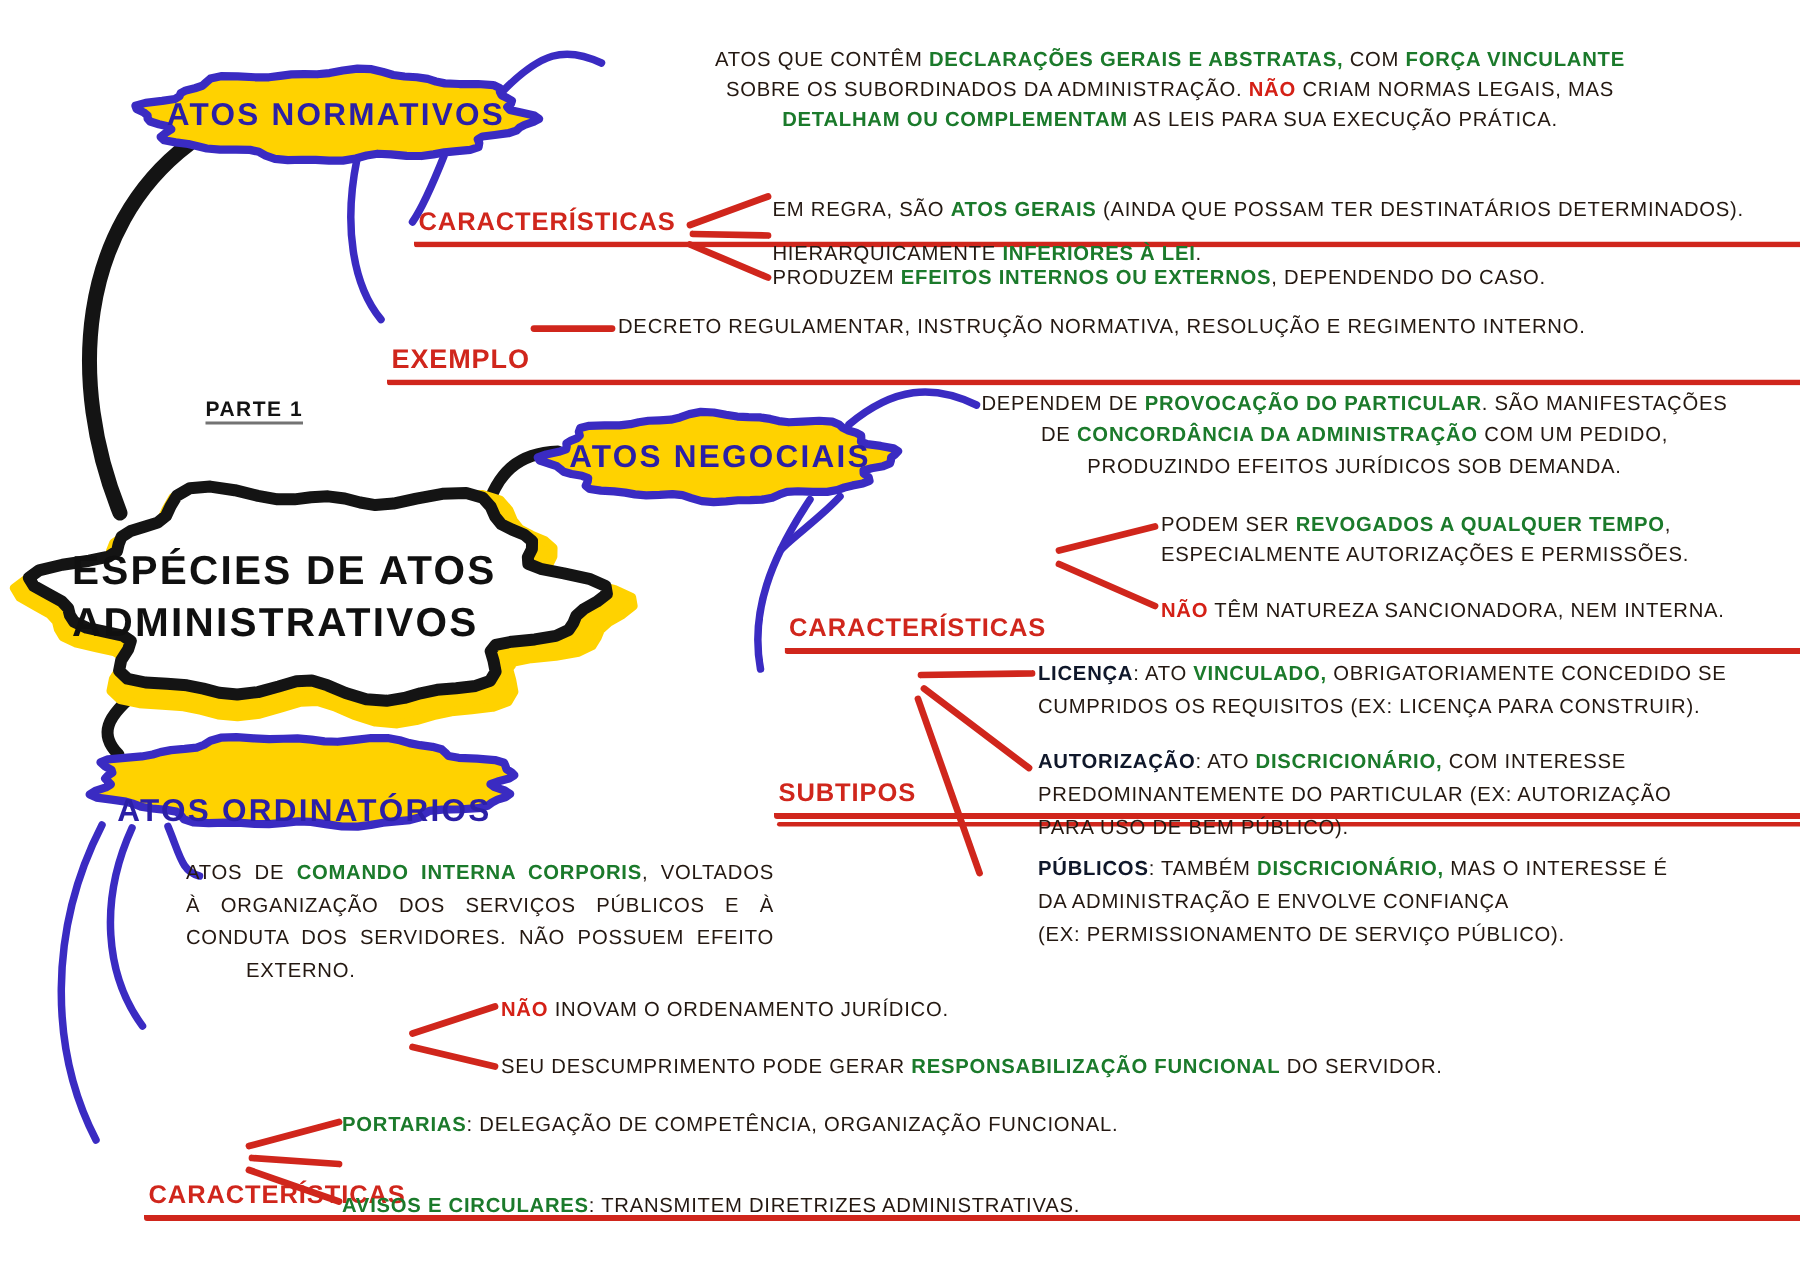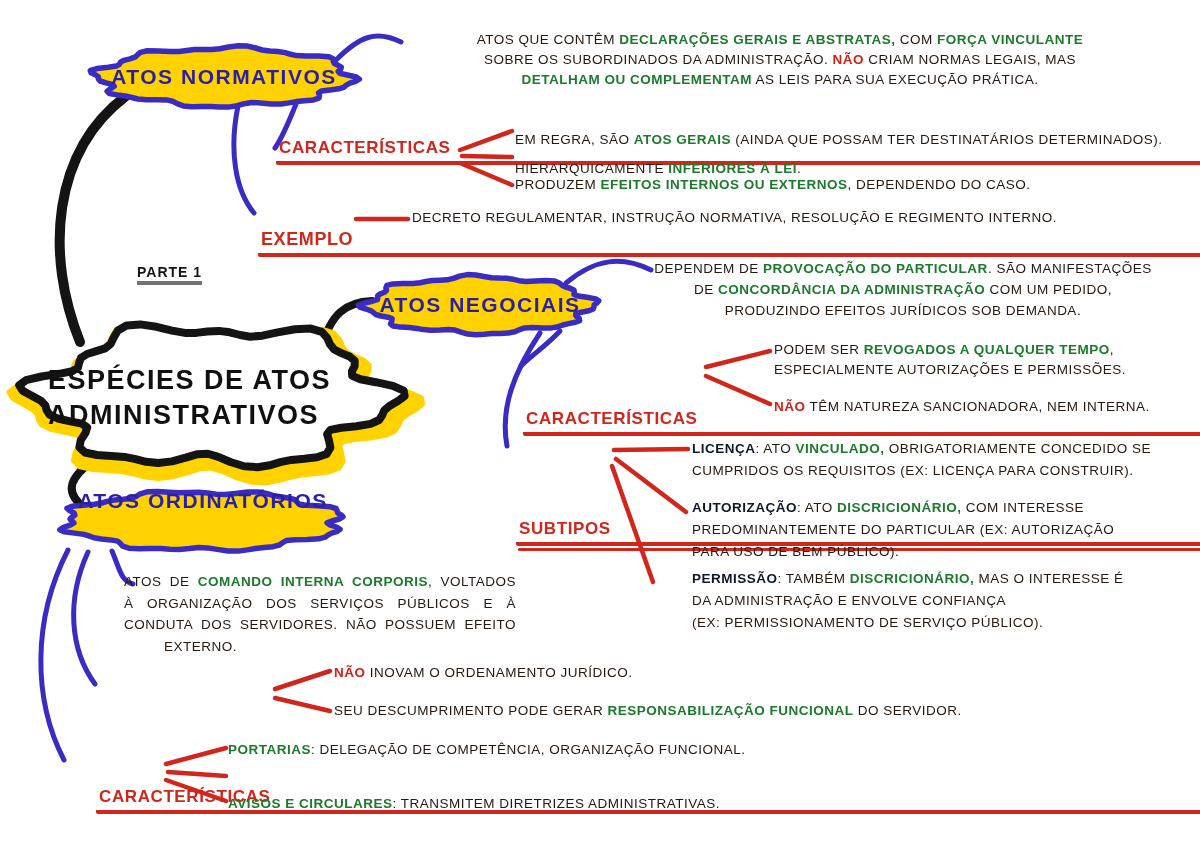--- a/index.html
+++ b/index.html
@@ -38,21 +38,21 @@
     color:#2b1fa6;font-weight:800;font-size:21px;letter-spacing:1.5px;white-space:nowrap;
   }
   
   .cloud-title{
     display:flex;flex-direction:column;align-items:flex-start;justify-content:center;
     color:#101010;font-weight:800;font-size:27px;line-height:35px;letter-spacing:1.5px;
     text-align:center;white-space:nowrap;
   }
   .part{
     color:#141414;font-weight:700;font-size:14px;letter-spacing:1px;
-    border-bottom:4px solid #737373;padding-bottom:1px;white-space:nowrap;
+    border-bottom:2px solid #737373;padding-bottom:1px;white-space:nowrap;
   }
 </style>
 </head>
 <body>
 
 <div class="canvas">
 
   <svg class="layer" id="shapes" viewBox="0 0 1200 848">
       <path d="M 80 342 C 45 255, 52 152, 126 96" stroke="#141414" stroke-width="10" fill="none" stroke-linecap="round" stroke-linejoin="round"></path>
       <path d="M 322 348 C 330 314, 346 302, 372 301" stroke="#141414" stroke-width="8" fill="none" stroke-linecap="round" stroke-linejoin="round"></path>
@@ -144,26 +144,26 @@
   <div class="abs txt" style="left:692px;top:438px;line-height:22px;">
       <div class="ln"><span class="seg-m">LICENÇA</span><span>: ATO </span><span class="seg-g">VINCULADO,</span><span> OBRIGATORIAMENTE CONCEDIDO SE</span></div>
       <div class="ln"><span>CUMPRIDOS OS REQUISITOS (EX: LICENÇA PARA CONSTRUIR).</span></div>
     </div>
   <div class="abs txt" style="left:692px;top:497px;line-height:22px;">
       <div class="ln"><span class="seg-m">AUTORIZAÇÃO</span><span>: ATO </span><span class="seg-g">DISCRICIONÁRIO,</span><span> COM INTERESSE</span></div>
       <div class="ln"><span>PREDOMINANTEMENTE DO PARTICULAR (EX: AUTORIZAÇÃO</span></div>
       <div class="ln"><span>PARA USO DE BEM PÚBLICO).</span></div>
     </div>
   <div class="abs txt" style="left:692px;top:568px;line-height:22px;">
-      <div class="ln"><span class="seg-m">PERMISSÃO</span><span>: TAMBÉM </span><span class="seg-g">DISCRICIONÁRIO,</span><span> MAS O INTERESSE É</span></div>
+      <div class="ln"><span class="seg-m">PÚBLICOS</span><span>: TAMBÉM </span><span class="seg-g">DISCRICIONÁRIO,</span><span> MAS O INTERESSE É</span></div>
       <div class="ln"><span>DA ADMINISTRAÇÃO E ENVOLVE CONFIANÇA</span></div>
       <div class="ln"><span>(EX: PERMISSIONAMENTO DE SERVIÇO PÚBLICO).</span></div>
     </div>
 
-  <div class="abs blob-label" style="left:66px;top:472px;width:274px;height:58px;">
+  <div class="abs blob-label" style="left:66px;top:512px;width:274px;height:58px;">
     <span>ATOS ORDINATÓRIOS</span>
   </div>
 
   <div class="abs txt just" style="left:124px;top:571px;line-height:21.5px;">
       <div class="ln"><span>ATOS DE </span><span class="seg-g">COMANDO INTERNA CORPORIS</span><span>, VOLTADOS</span></div>
       <div class="ln"><span>À ORGANIZAÇÃO DOS SERVIÇOS PÚBLICOS E À</span></div>
       <div class="ln"><span>CONDUTA DOS SERVIDORES. NÃO POSSUEM EFEITO</span></div>
       <div class="ln"><span>EXTERNO.</span></div>
     </div>
 

